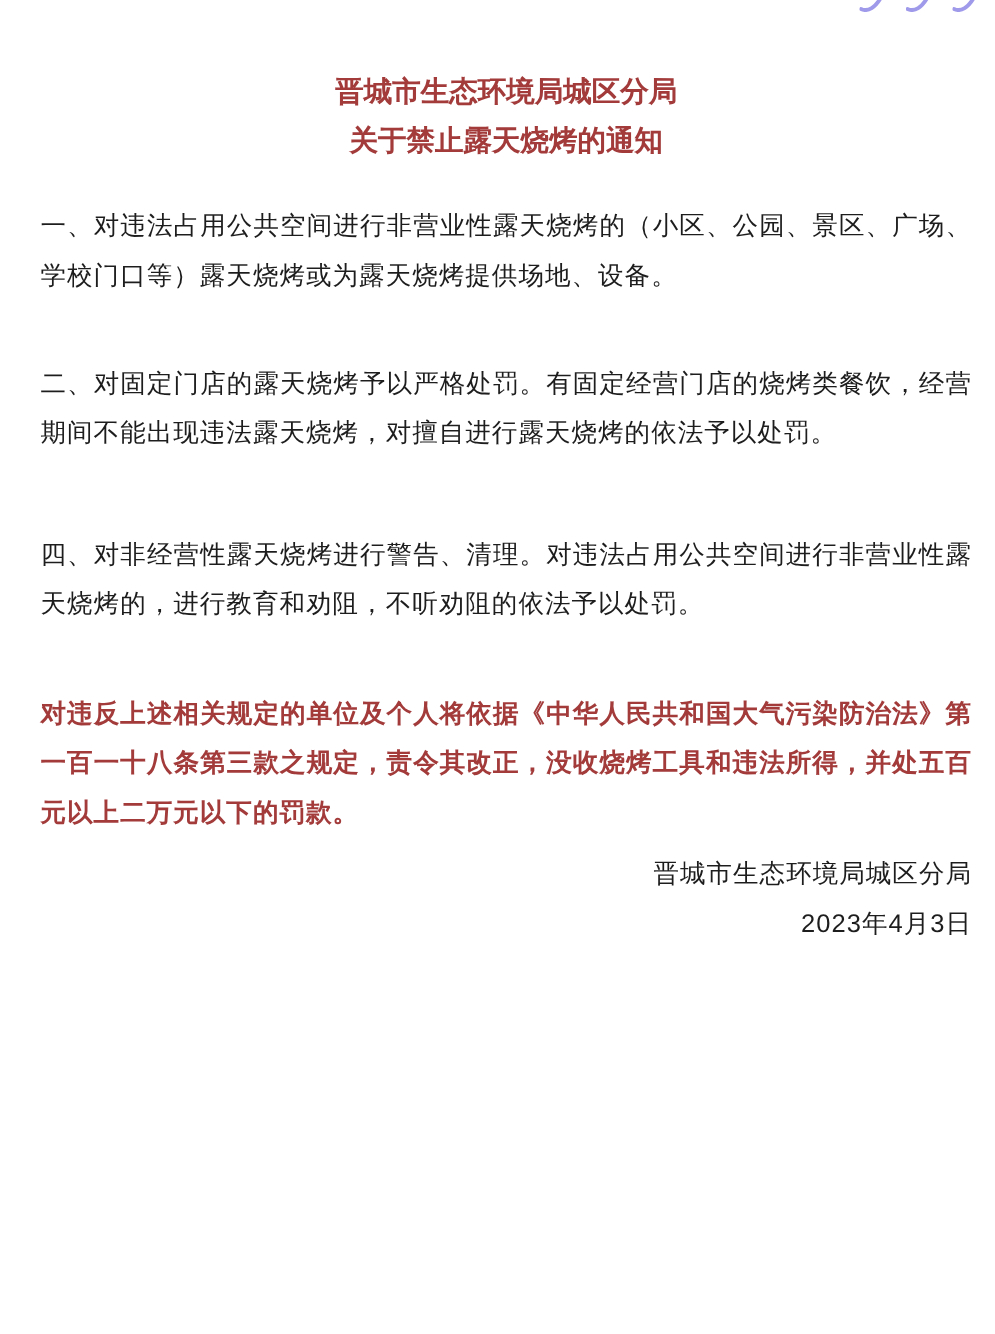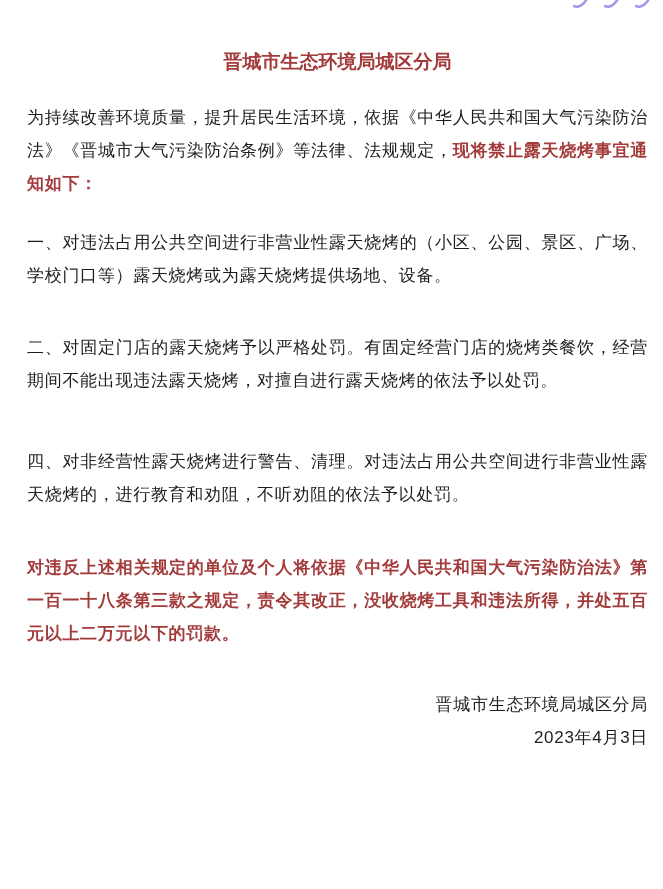--- a/index.html
+++ b/index.html
@@ -61,32 +61,32 @@
     </svg>
     <svg width="18" height="13" viewBox="0 0 18 13">
       <path d="M1,11 C5,13 11,11 16,0" fill="none" stroke="#8f88e6" stroke-width="2.6" stroke-linecap="round" opacity="0.85"></path>
     </svg>
   </div>
 
   <div class="content">
 
     <h1 class="title">
       <div>晋城市生态环境局城区分局</div>
+      <div>关于禁止露天烧烤的通知</div>
     </h1>
 
-    <p class="para" style="margin-bottom:26px"><span>为持续改善环境质量，提升居民生活环境，依据《中华人民共和国大气污染防治法》《晋城市大气污染防治条例》等法律、法规规定，</span><span class="red bold">现将禁止露天烧烤事宜通知如下：</span></p>
 
     <p class="para" style="margin-bottom:39px">一、对违法占用公共空间进行非营业性露天烧烤的（小区、公园、景区、广场、学校门口等）露天烧烤或为露天烧烤提供场地、设备。</p>
 
     <p class="para" style="margin-bottom:48px">二、对固定门店的露天烧烤予以严格处罚。有固定经营门店的烧烤类餐饮，经营期间不能出现违法露天烧烤，对擅自进行露天烧烤的依法予以处罚。</p>
 
 
     <p class="para" style="margin-bottom:40px">四、对非经营性露天烧烤进行警告、清理。对违法占用公共空间进行非营业性露天烧烤的，进行教育和劝阻，不听劝阻的依法予以处罚。</p>
 
-    <p class="para red bold" style="margin-bottom:38px">对违反上述相关规定的单位及个人将依据《中华人民共和国大气污染防治法》第一百一十八条第三款之规定，责令其改正，没收烧烤工具和违法所得，并处五百元以上二万元以下的罚款。</p>
+    <p class="para red bold" style="margin-bottom:8px">对违反上述相关规定的单位及个人将依据《中华人民共和国大气污染防治法》第一百一十八条第三款之规定，责令其改正，没收烧烤工具和违法所得，并处五百元以上二万元以下的罚款。</p>
 
     <div class="signature">
       <div>晋城市生态环境局城区分局</div>
       <div>2023年4月3日</div>
     </div>
 
   </div>
 </div>
 
 </body></html>

